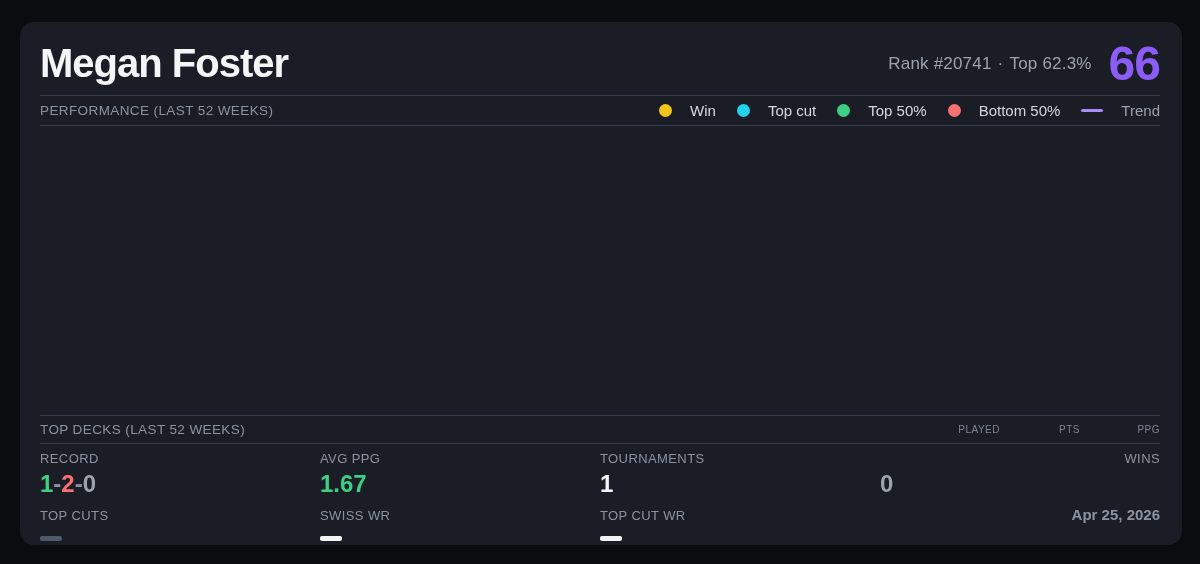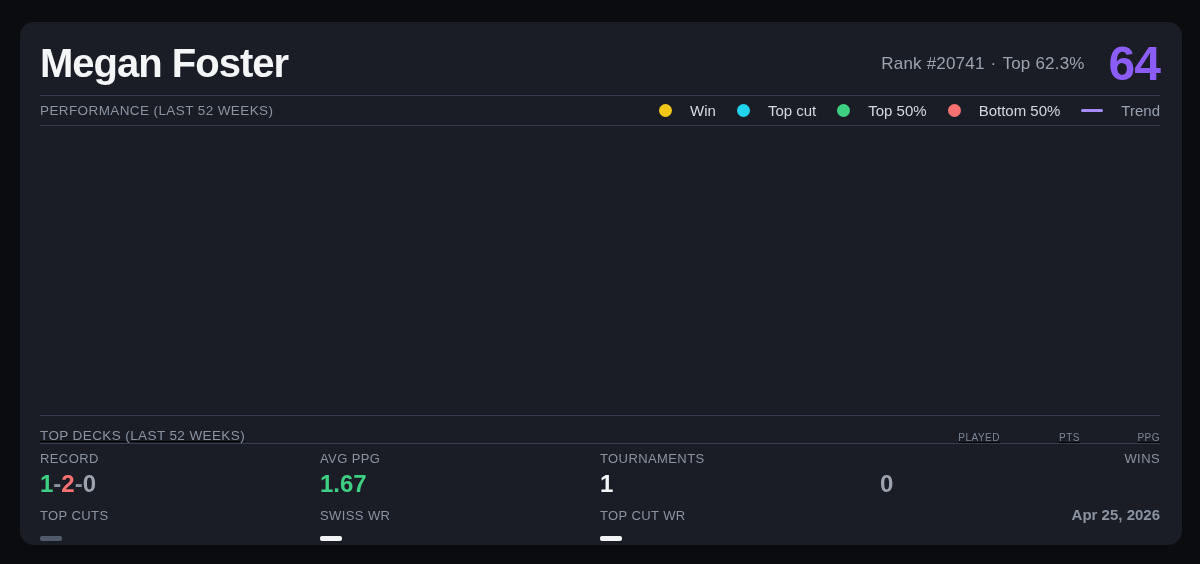--- a/index.html
+++ b/index.html
@@ -27,21 +27,21 @@
     justify-content: space-between;
     align-items: center;
     flex: 0 0 auto;
   }
   .player-name {
     font-size: 40px;
     font-weight: 700;
     letter-spacing: -1px;
     color: #f4f5f7;
   }
-  .header-right { display: flex; align-items: center; gap: 24px; }
+  .header-right { display: flex; align-items: center; gap: 17px; }
   .rank-line { font-size: 17px; color: #9ca3af; letter-spacing: 0.2px; }
   .rank-sep { margin: 0 6px; color: #9ca3af; }
   .score { font-size: 48px; font-weight: 800; color: #8b5cf6; letter-spacing: -1px; }
 
   
   .perf-row {
     height: 29px;
     display: flex;
     justify-content: space-between;
     align-items: center;
@@ -64,23 +64,22 @@
   .trend-label { font-size: 15px; color: #98a0ae; }
 
   
   .chart-area { height: 289px; flex: 0 0 auto; }
 
   
   .decks-row {
     height: 27px;
     display: flex;
     justify-content: space-between;
-    align-items: flex-end;
+    align-items: center;
     flex: 0 0 auto;
-    text-decoration: underline;
   }
   .deck-cols { display: flex; }
   .deck-col {
     width: 60px;
     margin-left: 20px;
     text-align: right;
     font-size: 10px;
     color: #7d8594;
     letter-spacing: 0.5px;
   }
@@ -132,21 +131,21 @@
 </style>
 </head>
 <body>
 
 <div class="card">
 
   <div class="header">
     <div class="player-name">Megan Foster</div>
     <div class="header-right">
       <div class="rank-line"><span>Rank #20741</span><span class="rank-sep">·</span><span>Top 62.3%</span></div>
-      <div class="score">64</div>
+      <div class="score">66</div>
     </div>
   </div>
 
   <hr class="divider">
 
   <div class="perf-row">
     <div class="section-title">PERFORMANCE (LAST 52 WEEKS)</div>
     <div class="legend">
       <div class="legend-item">
         <span class="legend-dot dot-win"></span>

